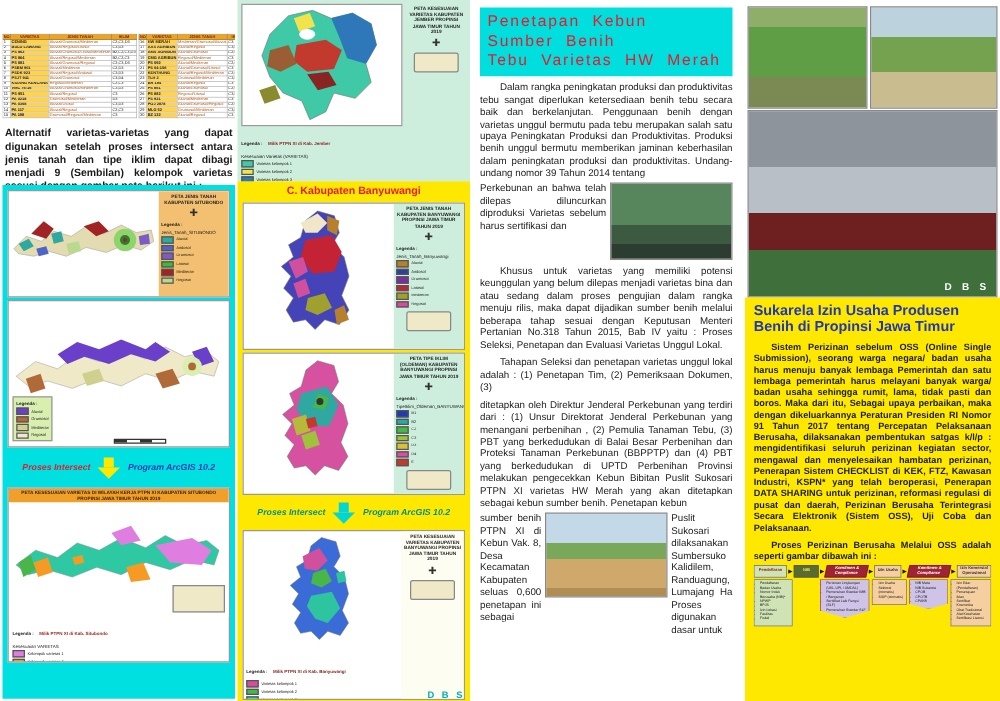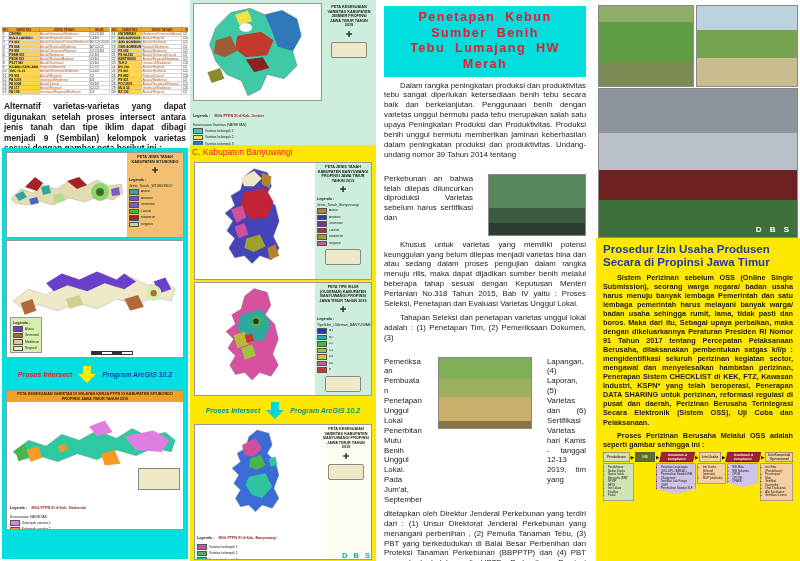--- a/index.html
+++ b/index.html
@@ -11,21 +11,21 @@
   .tbl-wrap{top:27px;left:2px;width:186px;height:70px;overflow:hidden;}
   .tbl-scale{transform:scale(.5);transform-origin:top left;width:372px;display:flex;gap:3px;}
   table.vtab{border-collapse:collapse;width:184px;font-size:6.3px;line-height:1;}
   table.vtab th{background:#eea321;color:#7a1d00;border:.5px solid #8a7a4a;padding:1px;font-weight:bold;}
   table.vtab td{border:.5px solid #aaa;padding:.5px 1px;white-space:nowrap;overflow:hidden;}
   table.vtab td.v{background:#ffd34d;font-weight:bold;}
   table.vtab td.j{color:#b45309;}
   .intro{top:101px;left:4px;width:182px;font-size:8.4px;font-weight:bold;text-align:justify;line-height:1.25;}
   .panel-cyan{top:148px;left:2px;width:186px;height:411px;background:#00e0e0;padding:2px;box-sizing:border-box;}
   .panel-title-green{text-align:center;font-size:8.5px;font-weight:bold;color:#2e9e2e;height:12px;}
-  .panel-title-red{font-size:8.5px;font-weight:normal;color:#e8192c;height:13px;}
+  .panel-title-red{text-align:center;font-size:8.5px;font-weight:bold;color:#e8192c;height:13px;}
   .mapbox{background:#fff;border:1px solid #999;margin:2px 2px 0 2px;position:relative;overflow:hidden;display:flex;}
   .map-svg{flex:1;display:block;}
   .legend-side{width:56px;box-sizing:border-box;padding:2px;font-size:3.6px;line-height:1.2;}
   .legend-side.tan{background:#f2c070;}
   .legend-side.mint{background:#cdeedd;}
   .legend-side.white{background:#fdfdf2;}
   .map-mini-title{font-weight:bold;text-align:center;font-size:3.8px;color:#222;}
   .compass{text-align:center;font-size:8px;color:#333;margin:2px 0;}
   .legend-rows .lr{display:flex;align-items:center;gap:2px;margin-top:1px;}
   .legend-rows .sw{width:8px;height:3.5px;border:.3px solid #555;flex:none;}
@@ -43,25 +43,25 @@
   .map3-title{background:#f0a028;color:#3a1d00;font-weight:bold;font-size:3.8px;text-align:center;line-height:1.2;padding:1px 6px;}
   .map3-body{position:relative;background:#fff;}
   .map3-legend{position:absolute;left:3px;bottom:2px;background:rgba(255,255,255,.9);border:.4px solid #999;padding:1px 2px;}
   .map3-inset{position:absolute;right:3px;bottom:4px;width:40px;height:20px;background:#efe9c8;border:.5px solid #888;}
   .scalebar{position:absolute;left:8px;bottom:2px;width:40px;height:2px;background:linear-gradient(90deg,#333 0 25%,#fff 0 50%,#333 0 75%,#fff 0);border:.4px solid #333;}
   
   .panel-mint{top:0;left:190px;width:186px;height:145px;background:#cdeedd;box-sizing:border-box;padding:3px;}
   .panel-yellow{top:145px;left:190px;width:186px;height:416px;background:#ffe800;box-sizing:border-box;padding:2px;}
   
   .article{top:0;left:376px;width:220px;height:561px;box-sizing:border-box;padding:6px 10px 0 8px;overflow:hidden;}
-  .art-title{background:#00dede;padding:4px 6px;text-align:center;font-size:12.5px;font-weight:bold;
+  .art-title{background:#00dede;padding:4px 6px;text-align:left;font-size:12.5px;font-weight:normal;
              color:#e8192c;letter-spacing:1.5px;word-spacing:5px;line-height:1.25;}
   .article p{margin:4px 0 0 0;font-size:7.8px;line-height:1.27;text-align:justify;color:#222;}
   .article p.ind{text-indent:16px;}
-  .wrap-row{display:flex;gap:15px;margin-top:14px;}
+  .wrap-row{display:flex;gap:3px;margin-top:2px;}
   .wrap-row .side{flex:1;font-size:7.8px;line-height:1.27;text-align:justify;color:#222;word-break:break-word;}
   .photo{border:1px solid #888;flex:none;}
   .ph1{width:96px;height:60px;background:linear-gradient(180deg,#57855c 0 55%,#3c5a40 0 80%,#2c3c30 0);}
   .ph2{width:92px;height:70px;background:linear-gradient(180deg,#7fae57 0 30%,#9bb061 0 55%,#c9b06a 0 90%,#8a7342 0);}
   .ph3{width:96px;height:66px;background:linear-gradient(180deg,#c3d9e8 0 35%,#7aa85a 0 55%,#cfa96b 0 90%,#b08d52 0);}
   
   .rcol{top:0;left:596px;width:204px;height:561px;}
   .phA{left:2px;top:5px;width:94px;height:80px;background:linear-gradient(180deg,#8fae6a 0 20%,#5f9e45 0 70%,#7b8a52 0);}
   .phB{left:100px;top:5px;width:100px;height:80px;background:linear-gradient(180deg,#bcd2dd 0 30%,#74a24f 0 65%,#c9bd8f 0);}
   .phBig{left:2px;top:88px;width:198px;height:148px;background:linear-gradient(180deg,#8d949c 0 30%,#b9bfc6 0 55%,#6e2020 0 75%,#3f6f3a 0);position:absolute;border:1px solid #888;}
@@ -643,54 +643,49 @@
         <div class="compass">✚</div>
         <div class="inset"></div>
       </div>
     </div>
     <div class="watermark-teal">D B S</div>
   </div>
 
   <div class="abs article">
     <div class="art-title">
       <div>Penetapan Kebun Sumber Benih</div>
-      <div>Tebu Lumajang HW Merah</div>
+      <div>Tebu Varietas HW Merah</div>
     </div>
     <p class="ind">Dalam rangka peningkatan produksi dan produktivitas tebu sangat diperlukan ketersediaan benih tebu secara baik dan berkelanjutan. Penggunaan benih dengan varietas unggul bermutu pada tebu merupakan salah satu upaya Peningkatan Produksi dan Produktivitas. Produksi benih unggul bermutu memberikan jaminan keberhasilan dalam peningkatan produksi dan produktivitas. Undang-undang nomor 39 Tahun 2014 tentang</p>
     <div class="wrap-row">
       <div class="side">Perkebunan an bahwa telah dilepas diluncurkan diproduksi Varietas sebelum harus sertifikasi dan</div>
       <div class="photo ph1"></div>
     </div>
     <p class="ind">Khusus untuk varietas yang memiliki potensi keunggulan yang belum dilepas menjadi varietas bina dan atau sedang dalam proses pengujian dalam rangka menuju rilis, maka dapat dijadikan sumber benih melalui beberapa tahap sesuai dengan Keputusan Menteri Pertanian No.318 Tahun 2015, Bab IV yaitu : Proses Seleksi, Penetapan dan Evaluasi Varietas Unggul Lokal.</p>
     <p class="ind">Tahapan Seleksi dan penetapan varietas unggul lokal adalah : (1) Penetapan Tim, (2) Pemeriksaan Dokumen, (3)</p>
-    <div class="wrap-row">
-      <div class="side">Pemeriksaan Pembuatan Penetapan Unggul Lokal Penerbitan Mutu Benih Unggul Lokal. Pada Jum'at, September</div>
-      <div class="photo ph2"></div>
-      <div class="side">Lapangan, (4) Laporan, (5) Varietas dan (6) Sertifikasi Varietas hari Kamis - tanggal 12-13 2019, tim yang</div>
-    </div>
     <p>ditetapkan oleh Direktur Jenderal Perkebunan yang terdiri dari : (1) Unsur Direktorat Jenderal Perkebunan yang menangani perbenihan , (2) Pemulia Tanaman Tebu, (3) PBT yang berkedudukan di Balai Besar Perbenihan dan Proteksi Tanaman Perkebunan (BBPPTP) dan (4) PBT yang berkedudukan di UPTD Perbenihan Provinsi melakukan pengecekkan Kebun Bibitan Puslit Sukosari PTPN XI varietas HW Merah yang akan ditetapkan sebagai kebun sumber benih.  Penetapan kebun</p>
     <div class="wrap-row">
       <div class="side">sumber benih PTPN XI di Kebun Vak. 8, Desa Kecamatan Kabupaten seluas 0,600 penetapan ini sebagai</div>
       <div class="photo ph3"></div>
       <div class="side">Puslit Sukosari dilaksanakan Sumbersuko Kalidilem, Randuagung, Lumajang Ha Proses digunakan dasar untuk</div>
     </div>
 
   </div>
 
   <div class="abs rcol" style="width:204px;height:561px;">
     <div class="abs photo phA"></div>
     <div class="abs photo phB"></div>
     <div class="phBig">
       <span class="dbs">D B S</span>
     </div>
 
     <div class="abs panel-oss">
-      <div class="oss-title">Prosedur Izin Usaha Produsen Secara di Propinsi Jawa Timur</div>
+      <div class="oss-title">Sukarela Izin Usaha Produsen Benih di Propinsi Jawa Timur</div>
       <p class="ind">Sistem Perizinan sebelum OSS (Online Single Submission), seorang warga negara/ badan usaha harus menuju banyak lembaga Pemerintah dan satu lembaga pemerintah harus melayani banyak warga/ badan usaha sehingga rumit, lama, tidak pasti dan boros. Maka dari itu, Sebagai upaya perbaikan, maka dengan dikeluarkannya Peraturan Presiden RI Nomor 91 Tahun 2017 tentang Percepatan Pelaksanaan Berusaha, dilaksanakan pembentukan satgas k/l/p : mengidentifikasi seluruh perizinan kegiatan sector, mengawal dan menyelesaikan hambatan perizinan, Penerapan Sistem CHECKLIST di KEK, FTZ, Kawasan Industri, KSPN* yang telah beroperasi, Penerapan DATA SHARING untuk perizinan, reformasi regulasi di pusat dan daerah, Perizinan Berusaha Terintegrasi Secara Elektronik (Sistem OSS), Uji Coba dan Pelaksanaan.</p>
-      <p class="ind">Proses Perizinan Berusaha Melalui OSS adalah seperti gambar sehingga ini :</p>
+      <p class="ind">Proses Perizinan Berusaha Melalui OSS adalah seperti gambar dibawah ini :</p>
 
       <div class="flow-wrap">
         <div class="flow-scale">
           <div class="flow-top">
             <div class="fstep fs-green">Pendaftaran</div>
             <div class="farrow">▶</div>
             <div class="fstep fs-dark">NIB</div>
             <div class="farrow">▶</div>
             <div class="fstep fs-red">Komitmen &amp; Compliance</div>
             <div class="farrow">▶</div>

